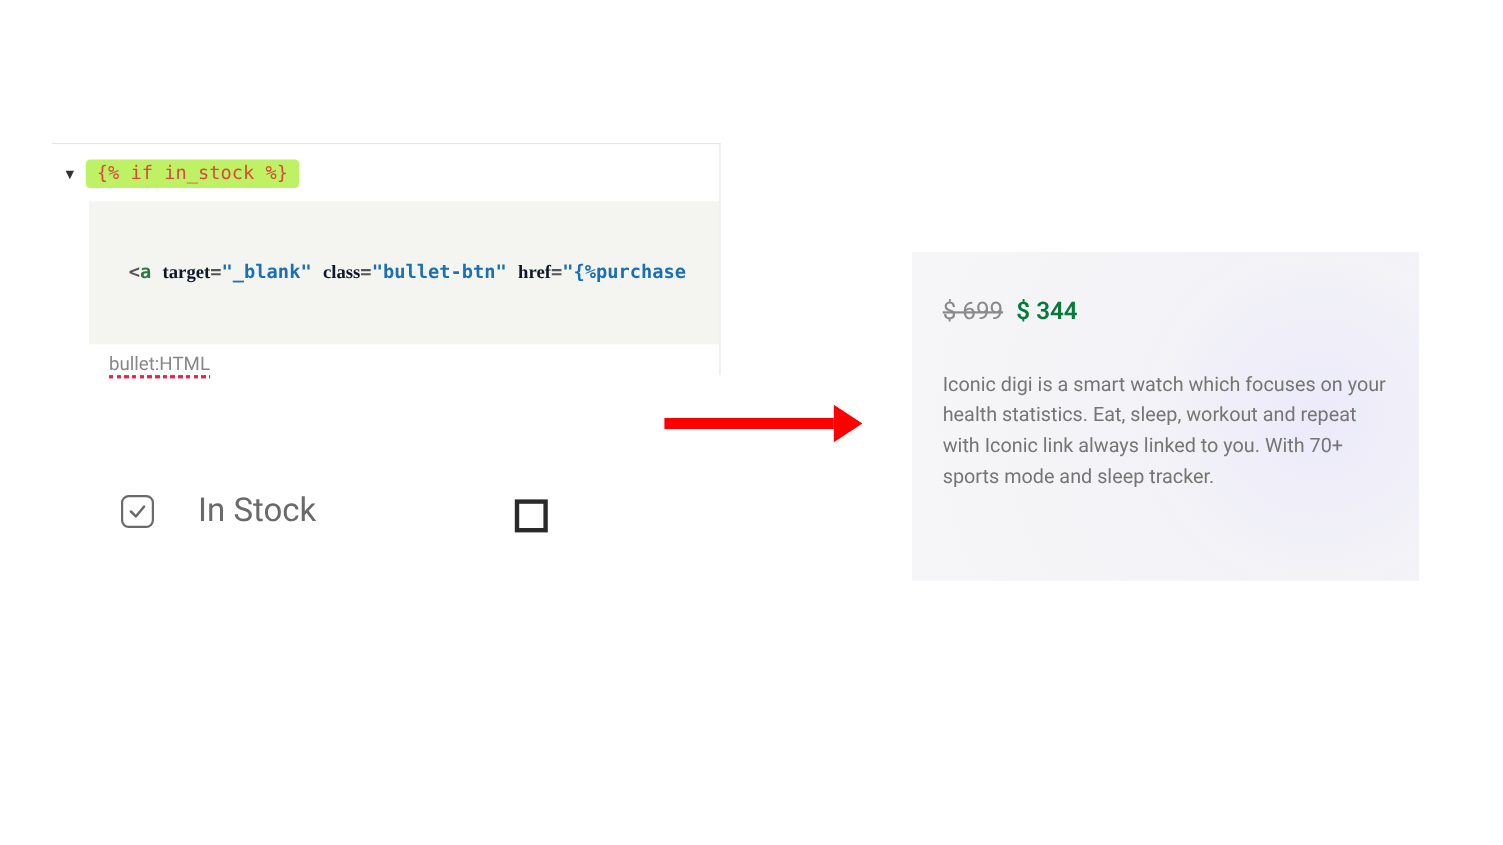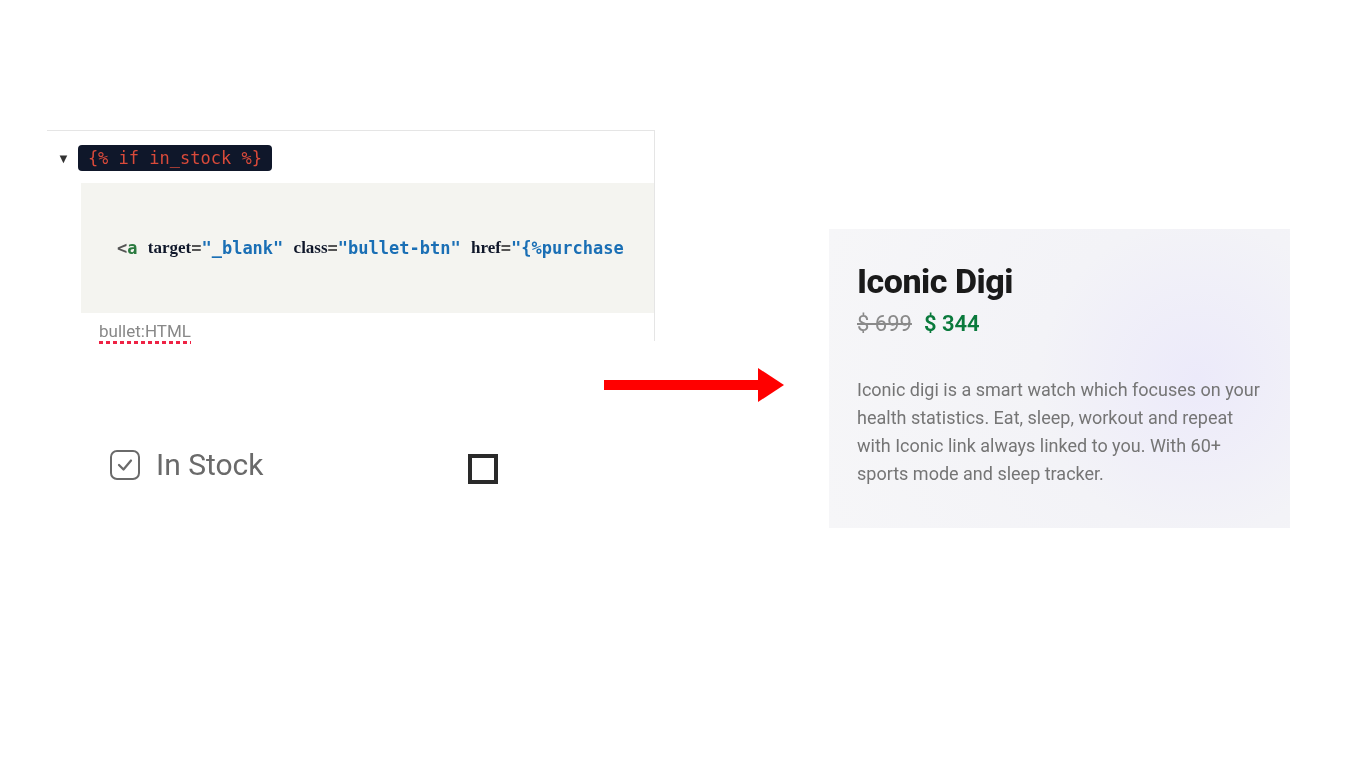--- a/index.html
+++ b/index.html
@@ -28,21 +28,21 @@
     padding: 14px 0 0 10px;
   }
   .collapse-triangle {
     color: #333;
     font-size: 13px;
     margin-top: 6px;
     margin-right: 8px;
     user-select: none;
   }
   .tag-pill {
-    background: #0f172a;
+    background: #bef264;
     border-radius: 4px;
     padding: 3px 10px;
     font-family: "SFMono-Regular", Consolas, Menlo, monospace;
     font-size: 17px;
     color: #d94a3a;
     font-weight: 500;
   }
   .code-block {
     margin-left: 34px;
     margin-top: 12px;
@@ -79,21 +79,21 @@
     background-image: repeating-linear-gradient(90deg, #e24 0, #e24 4px, transparent 4px, transparent 7px);
   }
 
   
   .instock-row {
     position: absolute;
     left: 110px;
     top: 447px;
     display: flex;
     align-items: center;
-    gap: 16px;
+    gap: 40px;
   }
   .rounded-check {
     width: 30px;
     height: 30px;
     border: 2.5px solid #6a6a6a;
     border-radius: 7px;
     display: flex;
     align-items: center;
     justify-content: center;
   }
@@ -195,19 +195,18 @@
 </div>
 
 <div class="empty-box"></div>
 
 <div class="arrow">
   <div class="arrow-line"></div>
   <div class="arrow-head"></div>
 </div>
 
 <div class="product-card">
-  <div class="product-title">Iconic Digi</div>
   <div class="price-row">
     <span class="old-price">$ 699</span>
     <span class="new-price">$ 344</span>
   </div>
-  <div class="description">Iconic digi is a smart watch which focuses on your health statistics. Eat, sleep, workout and repeat with Iconic link always linked to you. With 60+ sports mode and sleep tracker.</div>
+  <div class="description">Iconic digi is a smart watch which focuses on your health statistics. Eat, sleep, workout and repeat with Iconic link always linked to you. With 70+ sports mode and sleep tracker.</div>
 </div>
 
 </body></html>

